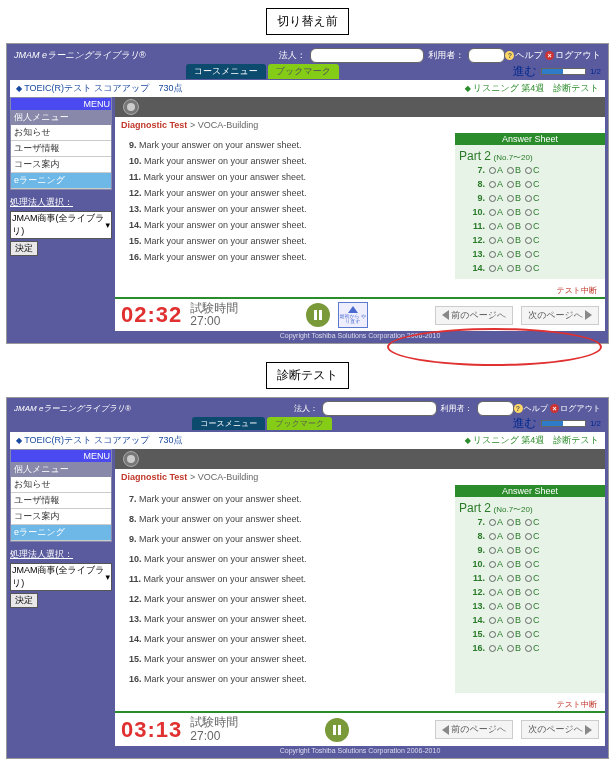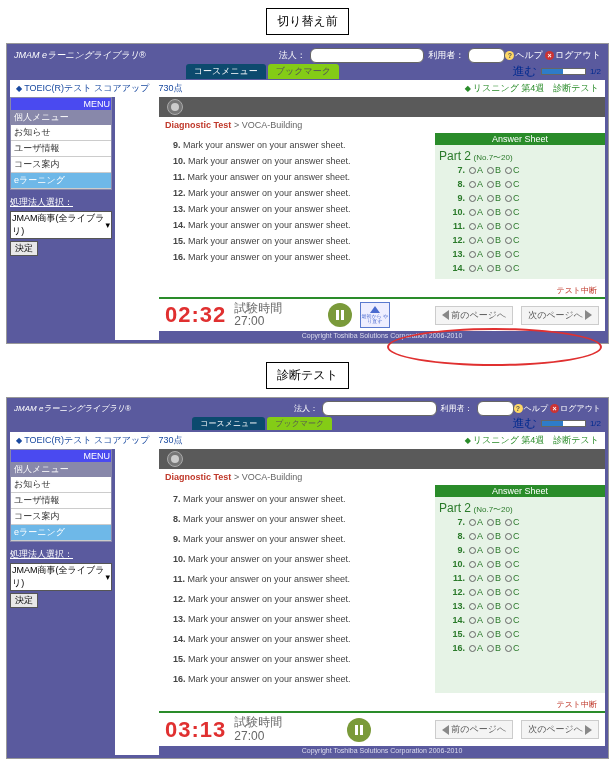--- a/index.html
+++ b/index.html
@@ -34,32 +34,32 @@
   .menu-panel{background:#dde;border:1px solid #88a;font-size:9px;}
   .menu-hdr{background:#4a4af0;color:#fff;text-align:right;padding:1px;}
   .menu-sub{background:#88a;color:#fff;padding:1px 3px;}
   .menu-item{background:#fff;padding:1px 3px;border-bottom:1px solid #ccc;color:#333;}
   .menu-item.sel{background:#6eb8e8;color:#fff;}
   .corp-panel{font-size:9px;}
   .corp-lbl{color:#fff;text-decoration:underline;margin-bottom:2px;display:block;}
   .corp-dd{display:flex;}
   .corp-dd select,.corp-dd .dds{background:#fff;border:1px solid #555;font-size:9px;padding:0 1px;flex:1;display:flex;align-items:center;justify-content:space-between;}
   .decide-btn{font-size:9px;border:1px solid #555;background:#e8e8e8;padding:0 4px;margin-top:2px;}
-  .content{flex:1;background:#fff;display:flex;flex-direction:column;padding-left:44px;}
+  .content{flex:1;background:#fff;display:flex;flex-direction:column;}
   .greybar{background:#5a5a5a;height:20px;display:flex;align-items:center;padding:0 8px;}
   .greylogo{width:16px;height:16px;border:1px solid #aaa;border-radius:50%;background:#777;position:relative;}
   .greylogo::after{content:'';position:absolute;top:3px;left:3px;width:8px;height:8px;background:#ccc;border-radius:50%;}
   .crumbs{font-size:9px;padding:3px 6px;}
   .crumbs .c1{color:#c0392b;font-weight:bold;}
   .crumbs .c2{color:#666;}
   .qs-row{display:flex;flex:1;}
   .qs-list{flex:1;padding:4px 8px 4px 14px;font-size:9px;color:#444;}
   .qs-list .q{padding:3px 0;}
   .qs-list .qn{font-weight:bold;}
-  .ans-col{width:170px;background:#e6f3e6;display:flex;flex-direction:column;}
+  .ans-col{width:150px;background:#e6f3e6;display:flex;flex-direction:column;}
   .ans-hd{background:#2a8c2a;color:#fff;font-size:9px;text-align:center;padding:1px;}
   .ans-body{padding:4px;font-size:9px;color:#2a7a2a;}
   .part-lbl{font-size:12px;}
   .part-rng{font-size:8px;}
   .ans-row{display:flex;align-items:center;gap:4px;padding:2px 0 2px 10px;}
   .ans-row .num{width:16px;text-align:right;font-weight:bold;}
   .ar-opt{display:flex;align-items:center;gap:1px;}
   .rad{width:7px;height:7px;border:1px solid #666;border-radius:50%;display:inline-block;}
   .footer-bar{display:flex;align-items:center;background:#fff;border-top:2px solid #2a8c2a;padding:3px 6px;gap:8px;}
   .tst-lbl{font-size:8px;color:#c0392b;text-align:right;}

